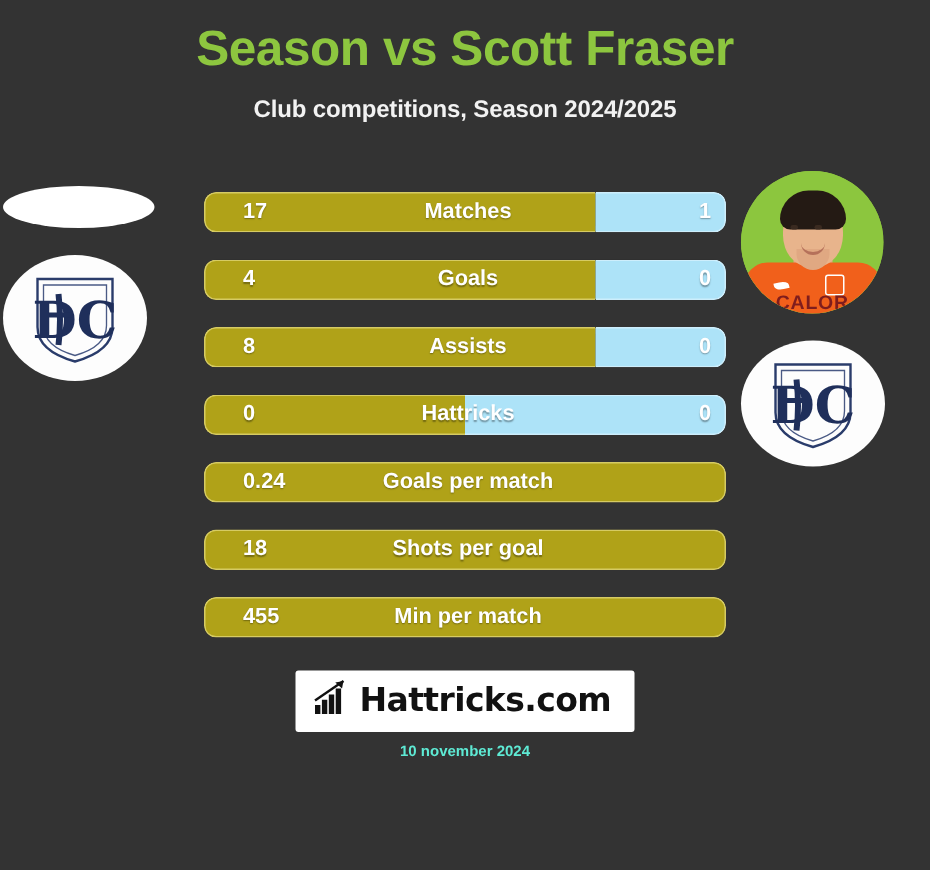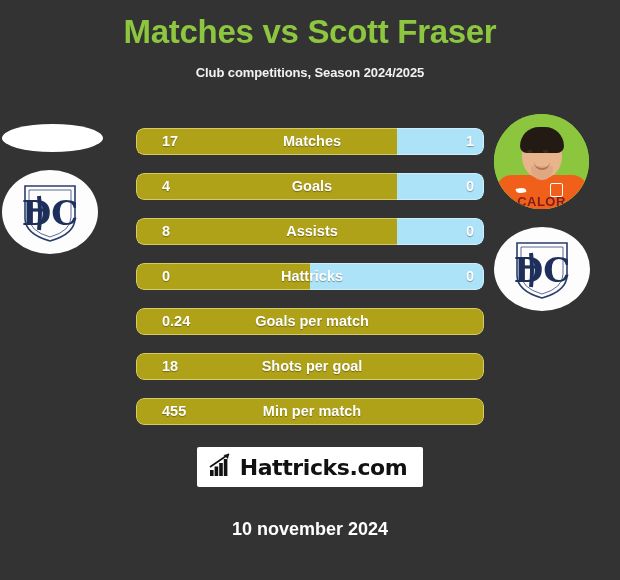--- a/index.html
+++ b/index.html
@@ -23,21 +23,21 @@
     font-weight: bold;
     letter-spacing: -0.3px;
     margin: 0;
     padding-top: 13px;
     line-height: 1.15;
     white-space: nowrap;
   }
   .subtitle {
     text-align: center;
     color: #f2f2f2;
-    font-size: 13px;
+    font-size: 16px;
     font-weight: bold;
     margin: 0;
     padding-top: 14px;
     letter-spacing: -0.1px;
   }
 
   
   .side-col {
     position: absolute;
     width: 124px;
@@ -252,30 +252,30 @@
   }
   .logo-text {
     font-size: 22px;
     font-weight: bold;
     color: #111111;
     letter-spacing: -0.4px;
     font-family: "DejaVu Sans", sans-serif;
   }
   .date {
     display: block;
-    margin-top: 32px;
-    color: #ffffff;
-    font-size: 18px;
+    margin-top: 8px;
+    color: #5eead4;
+    font-size: 10px;
     font-weight: bold;
   }
 </style>
 </head>
 <body>
 
-<h1 class="title">Matches vs Scott Fraser</h1>
+<h1 class="title">Season vs Scott Fraser</h1>
 <div class="subtitle">Club competitions, Season 2024/2025</div>
 
 <div class="side-col side-left">
   <div class="avatar-wrap">
     <div class="ellipse-blank"></div>
   </div>
   <div class="avatar-wrap">
     <div class="crest">
       <svg width="62" height="64" viewBox="0 0 62 64" aria-hidden="true">
         <path d="M6 6 L56 6 L56 38 Q56 54 31 61 Q6 54 6 38 Z" fill="none" stroke="#2A3C6B" stroke-width="1.6"></path>

